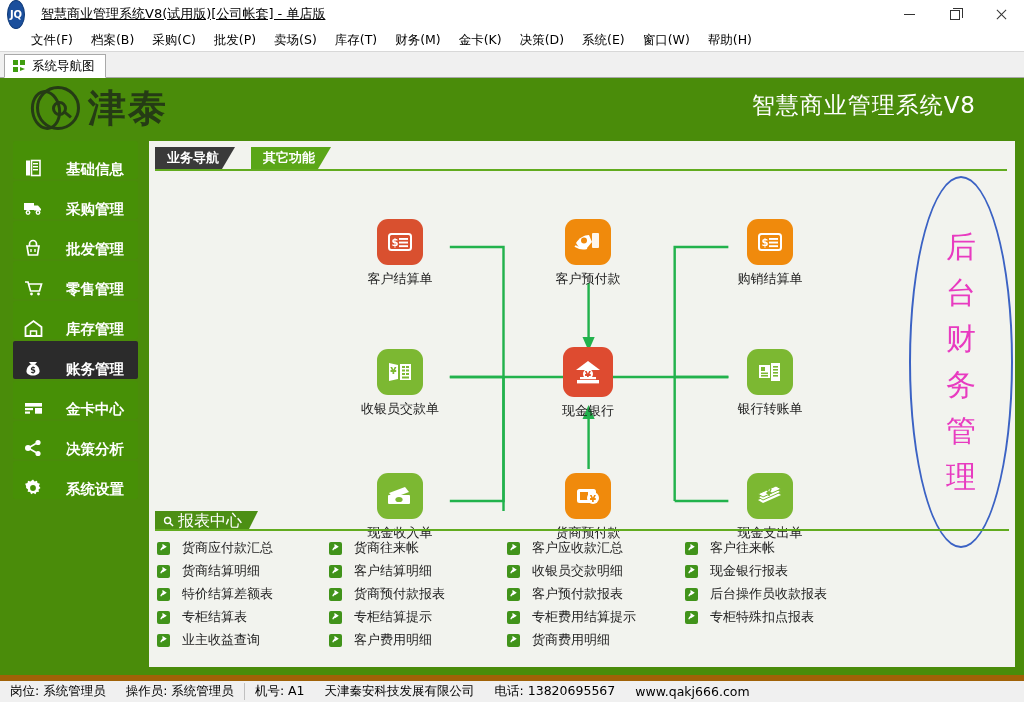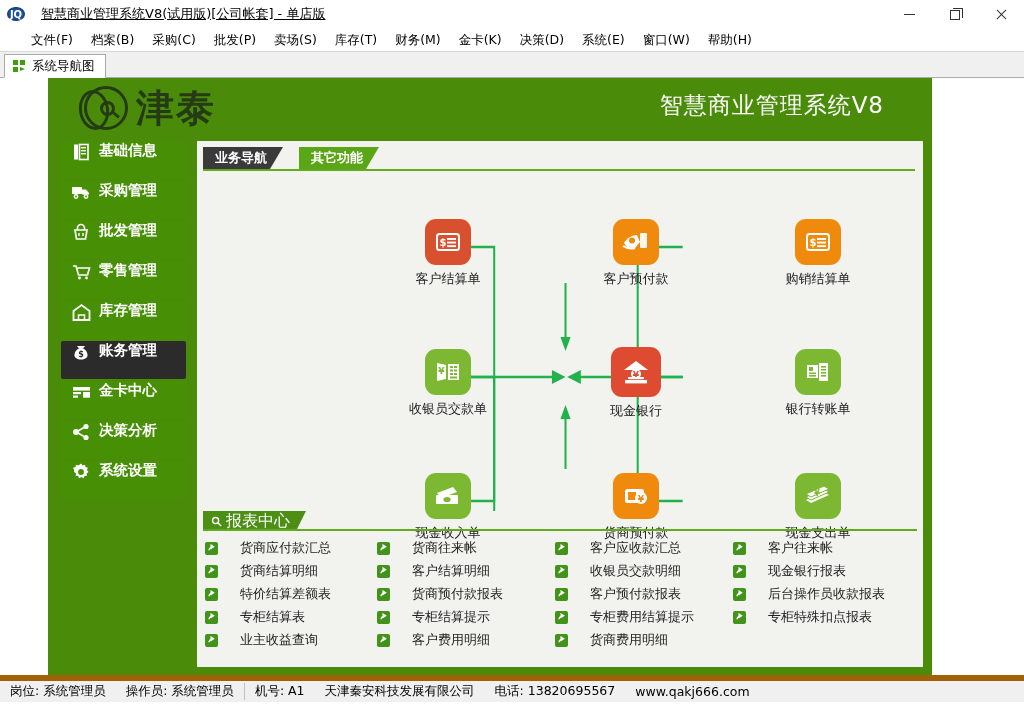--- a/index.html
+++ b/index.html
@@ -11,21 +11,21 @@
     color:#000;
     -webkit-font-smoothing: none;
   }
   
   .titlebar {
     height:29px; display:flex; align-items:center;
     background:#ffffff; border-bottom:1px solid #ffffff;
     position:relative;
   }
   .app-icon {
-    width:18px; height:14px; margin-left:7px; border-radius:50%;
+    width:18px; height:29px; margin-left:7px; border-radius:50%;
     background:#1b4f9c; color:#fff; font-size:10px; font-weight:bold;
     display:flex; align-items:center; justify-content:center;
     border:1px solid #0f3a78;
   }
   .title-text { margin-left:16px; font-size:13px; color:#000; white-space:nowrap;text-decoration:underline; }
   .winbtns { position:absolute; right:0; top:0; height:29px; display:flex; }
   .winbtn {
     width:46px; height:29px; display:flex; align-items:center; justify-content:center;
     font-size:13px; color:#333; background:transparent;
   }
@@ -54,21 +54,21 @@
     position:relative; top:1px;
   }
   .nav-glyph { display:inline-block; width:14px; height:12px; position:relative; }
   .nav-glyph i { position:absolute; background:#3f9d10; display:block; }
   .nav-glyph i:nth-child(1){ left:0; top:0; width:5px; height:5px;}
   .nav-glyph i:nth-child(2){ left:7px; top:0; width:5px; height:5px;}
   .nav-glyph i:nth-child(3){ left:0; top:7px; width:5px; height:5px;}
   .nav-glyph i:nth-child(4){ left:7px; top:7px; width:0; height:0; background:transparent;
       border-left:5px solid #3f9d10; border-top:2.5px solid transparent; border-bottom:2.5px solid transparent;}
   
-  .frame { width:884px; height:597px; background:#4a8c0a; position:relative; overflow:hidden;margin-left:48px; }
+  .frame { width:1024px; height:597px; background:#4a8c0a; position:relative; overflow:hidden; }
   .banner { height:58px; position:relative; }
   .logo-wrap {
     position:absolute; left:30px; top:6px; display:flex; align-items:center; gap:6px;
   }
   .logo-mark {
     width:52px; height:48px; position:relative;
   }
   .logo-mark .ring {
     position:absolute; left:6px; top:2px; width:44px; height:44px;
     border:3.5px solid #253b15; border-radius:50%;
@@ -92,21 +92,21 @@
   }
   .banner-title {
     position:absolute; right:48px; top:12px; font-size:23px; font-weight:normal;
     color:#ffffff; letter-spacing:1px;
   }
   
   .body-split { display:flex; height:539px; }
   .sidebar { width:147px; padding:5px 0 0 13px; }
   .side-btn {
     width:125px; height:38px; margin-bottom:2px; background:#479006;
-    display:flex; align-items:flex-start; gap:7px; padding-left:9px;
+    display:flex; align-items:flex-end; gap:22px; padding-left:9px;
     color:#ffffff; font-size:14.5px; font-weight:bold; cursor:pointer;
     border-radius:2px;
   }
   .side-btn.active { background:#2b2b2b; }
   .side-btn .ic { width:22px; height:22px; display:flex; align-items:center; justify-content:center; }
   .side-btn svg { display:block; }
   
   .content {
     flex:1; margin:5px 9px 8px 2px; background:#f2f3ee; position:relative; overflow:hidden;
   }
@@ -144,21 +144,21 @@
   .rtab {
     position:absolute; left:0; top:0; height:20px; padding:0 16px 0 8px;
     background:#4c8f14; color:#fff; font-size:16px; display:flex; align-items:center; gap:4px;
     clip-path: polygon(0 0, 100% 0, calc(100% - 10px) 100%, 0 100%);
   }
   .rline { position:absolute; left:0; right:0; top:18px; height:2px; background:#62ab1f; }
   .report-grid {
     margin:8px 0 0 8px; display:grid; grid-template-columns:172px 178px 178px 200px;
     row-gap:5px;
   }
-  .ritem { display:flex; align-items:center; gap:22px; font-size:13px; color:#222; cursor:pointer; height:18px;}
+  .ritem { display:flex; align-items:center; gap:12px; font-size:13px; color:#222; cursor:pointer; height:18px;}
   .ritem .ric {
     width:13px; height:13px; border-radius:2px; background:#41931a;
     display:flex; align-items:center; justify-content:center; flex:none;
   }
   .ritem .ric svg { display:block; }
   
   .statusbar {
     height:27px; background:#f0f0f0; border-top:6px solid #a16207;
     display:flex; align-items:center; font-size:12.5px; color:#000;
   }

